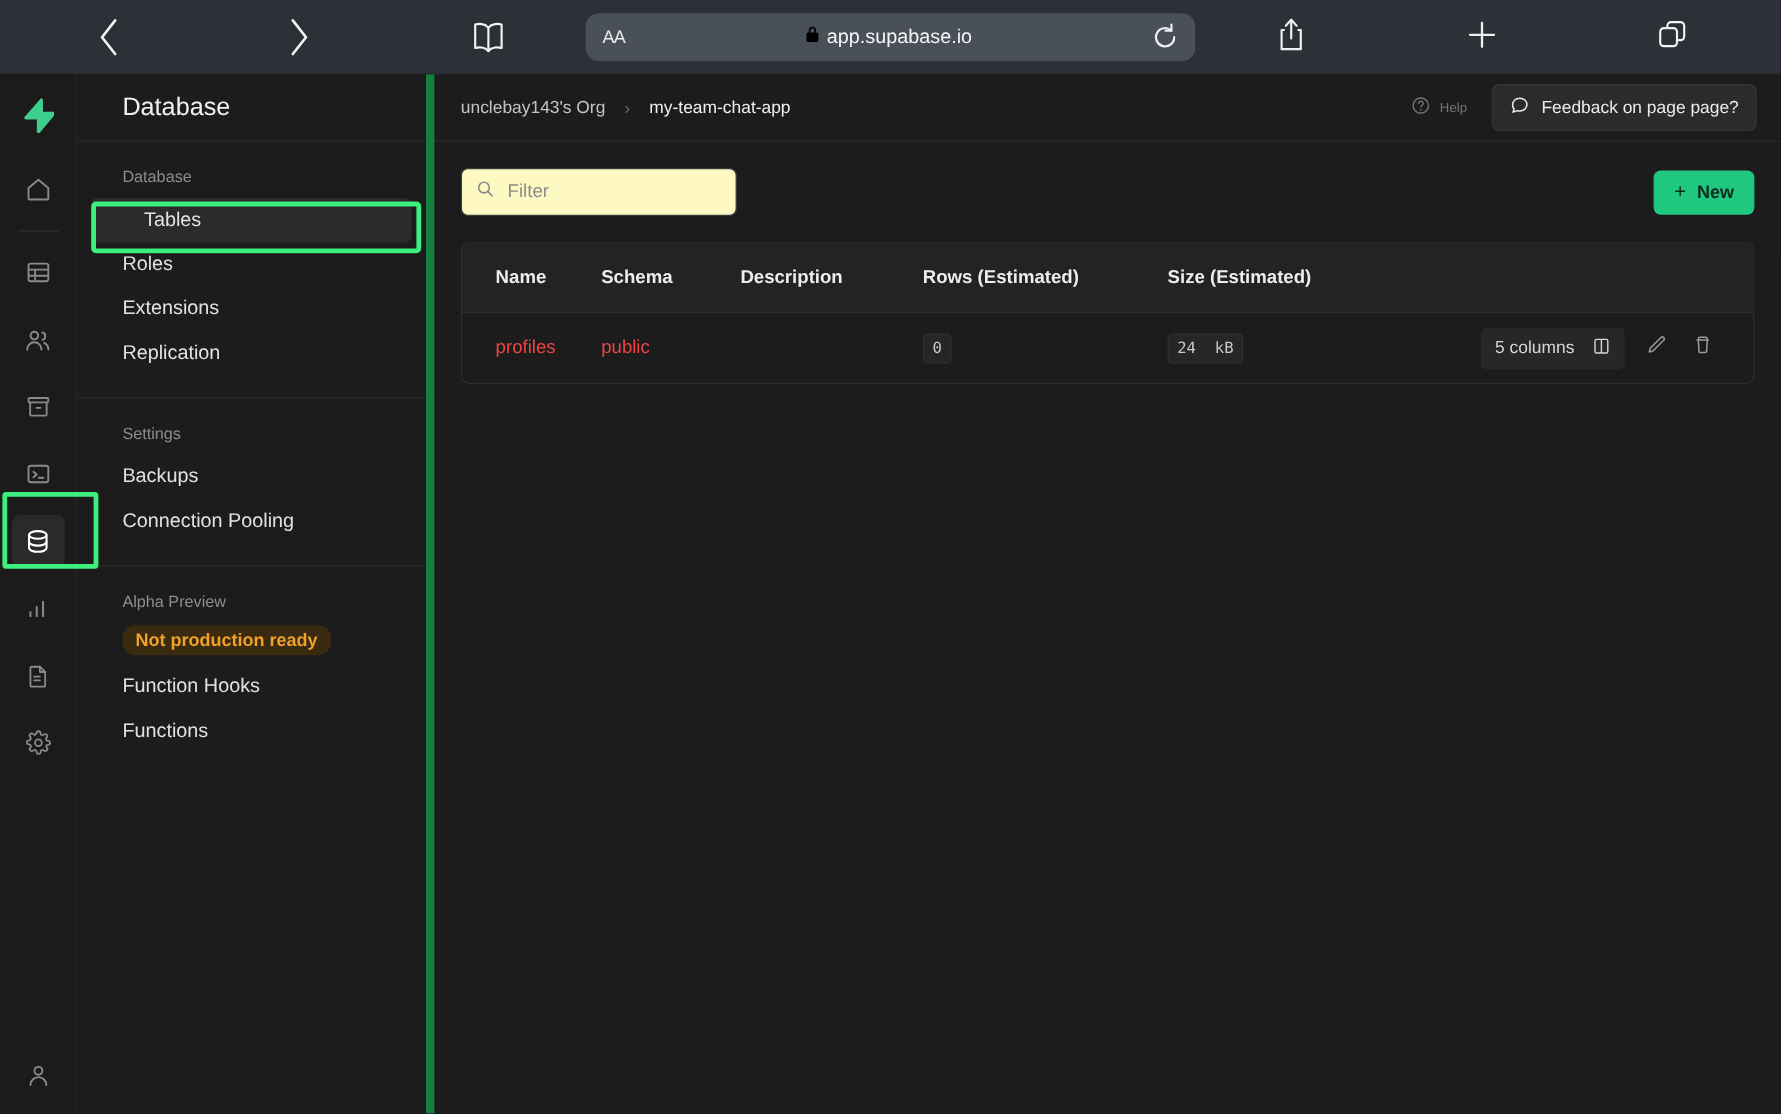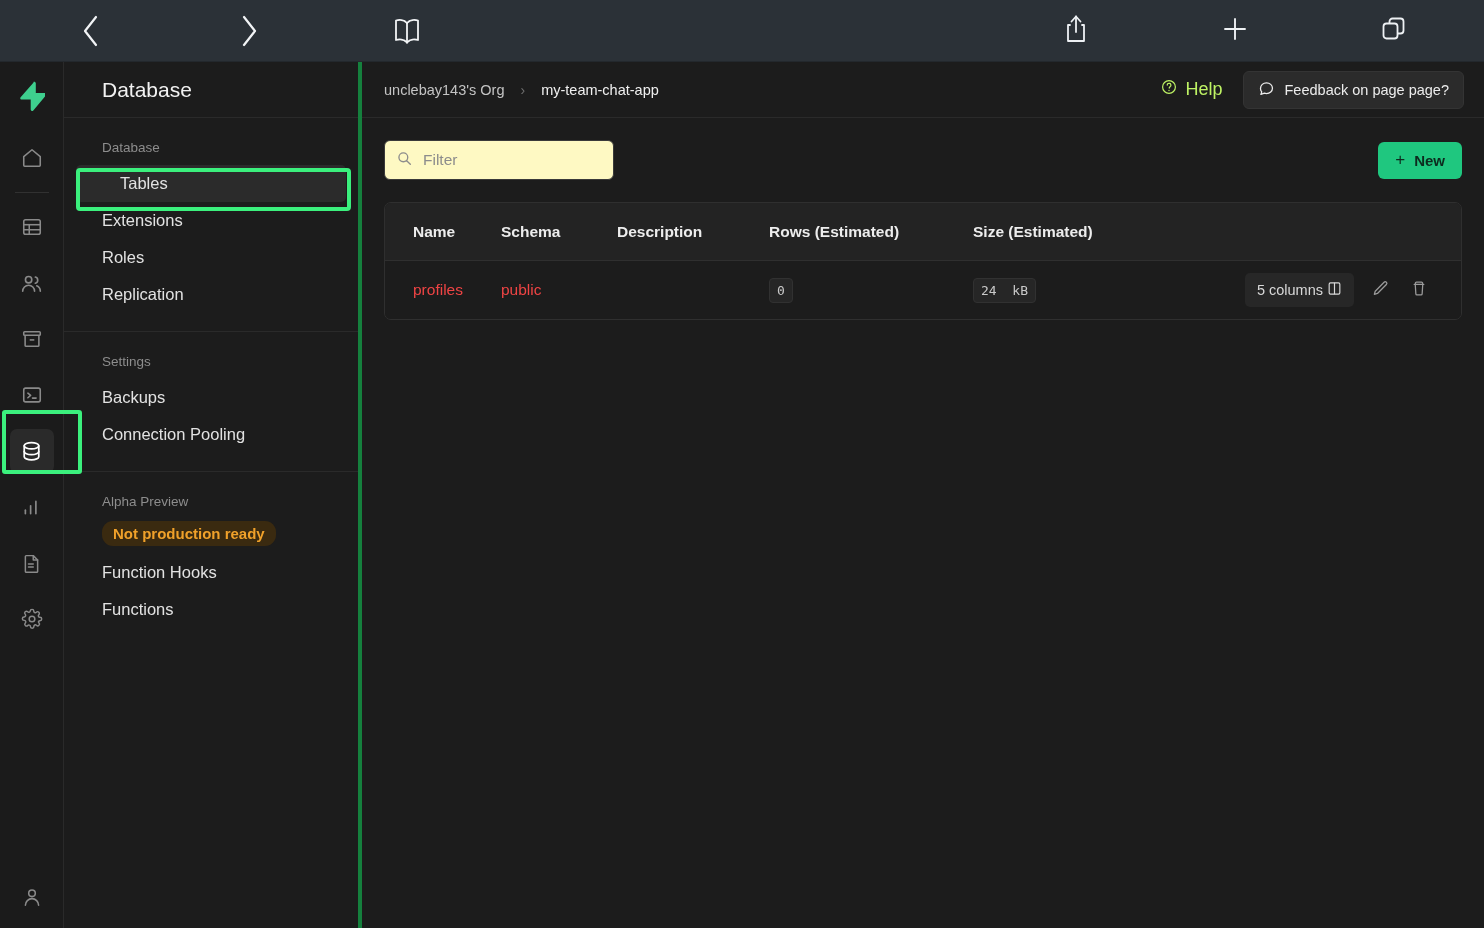--- a/index.html
+++ b/index.html
@@ -127,21 +127,21 @@
     border: 4px solid #3bf07d;
     border-radius: 3px;
     pointer-events: none;
     z-index: 5;
   }
 
   
   .side {
     width: 298px;
     background: #1c1c1c;
-    border-right: 4px solid #15803d;
+    border-right: 7px solid #15803d;
     flex-shrink: 0;
     position: relative;
   }
   .side-title {
     height: 56px;
     display: flex; align-items: center;
     padding-left: 38px;
     font-size: 21px;
     color: #f2f2f2;
     border-bottom: 1px solid #2a2a2a;
@@ -192,22 +192,22 @@
     border-bottom: 1px solid #2a2a2a;
     display: flex;
     align-items: center;
     padding: 0 20px 0 22px;
   }
   .crumb { font-size: 14.5px; color: #c4c4c4; }
   .crumb.cur { color: #f0f0f0; }
   .crumb-sep { color: #6f6f6f; margin: 0 16px; font-size: 14px; }
   .topbar-spacer { flex: 1; }
   .help-btn {
-    display: flex; align-items: flex-end; gap: 8px;
-    color: #bef264; font-size: 18px;
+    display: flex; align-items: center; gap: 8px;
+    color: #737373; font-size: 11px;
     padding: 6px 10px;
   }
   .feedback-btn {
     display: flex; align-items: center; gap: 10px;
     background: #2b2b2b;
     border: 1px solid #343434;
     border-radius: 6px;
     color: #ececec; font-size: 14.5px;
     padding: 8px 14px;
     margin-left: 10px;
@@ -273,21 +273,21 @@
     display: inline-block;
     background: #262626;
     border: 1px solid #313131;
     border-radius: 4px;
     color: #c9c9c9;
     font-family: "DejaVu Sans Mono", monospace;
     font-size: 13px;
     padding: 4px 7px;
   }
   .col-badge {
-    display: flex; align-items: center; gap: 4px;
+    display: flex; align-items: center; gap: 15px;
     background: #272727;
     border-radius: 5px;
     color: #d8d8d8;
     font-size: 14.5px;
     padding: 8px 12px;
   }
   .icon-act { color: #9a9a9a; display: flex; padding: 4px; }
 </style>
 </head>
 <body>
@@ -310,20 +310,37 @@
   <div class="nav-btn book">
     <span>
       <svg width="30" height="28" viewBox="0 0 30 28" fill="none" stroke="currentColor" stroke-width="1.8" stroke-linecap="round" stroke-linejoin="round">
         <path d="M15 6 C12 2.5 7 2.5 4 3.5 L4 23 C7 22 12 22 15 25.5"></path>
         <path d="M15 6 C18 2.5 23 2.5 26 3.5 L26 23 C23 22 18 22 15 25.5"></path>
         <line x1="15" y1="6" x2="15" y2="25.5"></line>
       </svg>
     </span>
   </div>
 
+  <div class="urlbar">
+    <span class="aa">AA</span>
+    <span class="url-center">
+      <span>
+        <svg width="12" height="15" viewBox="0 0 12 15" fill="currentColor">
+            <path d="M3 6V4.2a3 3 0 016 0V6h.6A1.4 1.4 0 0111 7.4v5.2A1.4 1.4 0 019.6 14H2.4A1.4 1.4 0 011 12.6V7.4A1.4 1.4 0 012.4 6H3zm1.4 0h3.2V4.2a1.6 1.6 0 10-3.2 0V6z"></path>
+          </svg>
+      </span>
+      <span class="url-text">app.supabase.io</span>
+    </span>
+    <span class="reload">
+      <svg width="22" height="24" viewBox="0 0 22 24" fill="none" stroke="currentColor" stroke-width="1.8" stroke-linecap="round">
+        <path d="M18.5 12a7.6 7.6 0 11-2.6-5.7"></path>
+        <polyline points="16.2,1.5 16.2,6.6 11.2,6.6" fill="none"></polyline>
+      </svg>
+    </span>
+  </div>
 
   <div class="tb-right tb-share" style="left:1048px;width:56px;justify-content:center;">
     <span>
       <svg width="24" height="30" viewBox="0 0 24 30" fill="none" stroke="currentColor" stroke-width="1.8" stroke-linecap="round" stroke-linejoin="round">
         <path d="M6 11H4v16h16V11h-2"></path>
         <line x1="12" y1="2.5" x2="12" y2="18"></line>
         <polyline points="7.5,7.5 12,2.5 16.5,7.5"></polyline>
       </svg>
     </span>
   </div>
@@ -459,22 +476,22 @@
   </div>
 
   <div class="side">
     <div class="hl-tables"></div>
 
     <div class="side-title">Database</div>
 
     <div class="side-group">
       <div class="group-label">Database</div>
       <div class="side-item active">Tables</div>
+      <div class="side-item">Roles</div>
       <div class="side-item">Extensions</div>
-      <div class="side-item">Roles</div>
       <div class="side-item">Replication</div>
     </div>
 
     <div class="side-group">
       <div class="group-label">Settings</div>
       <div class="side-item">Backups</div>
       <div class="side-item">Connection Pooling</div>
     </div>
 
     <div class="side-group last">

